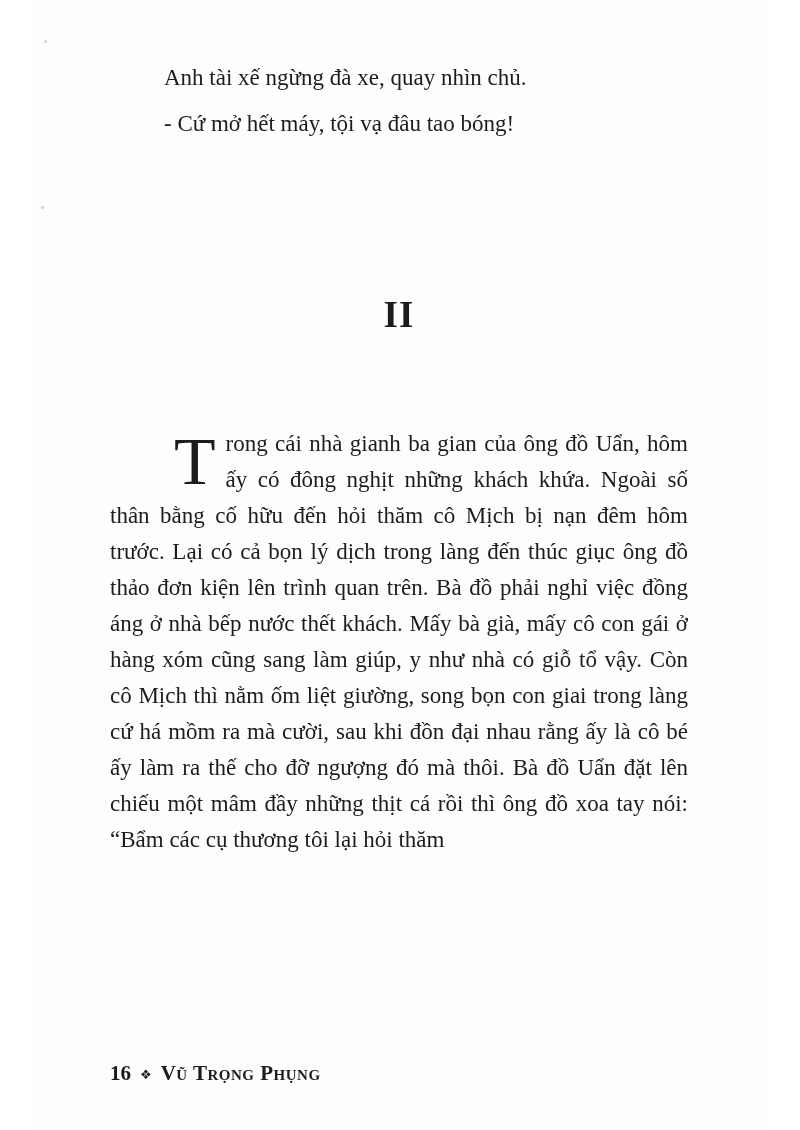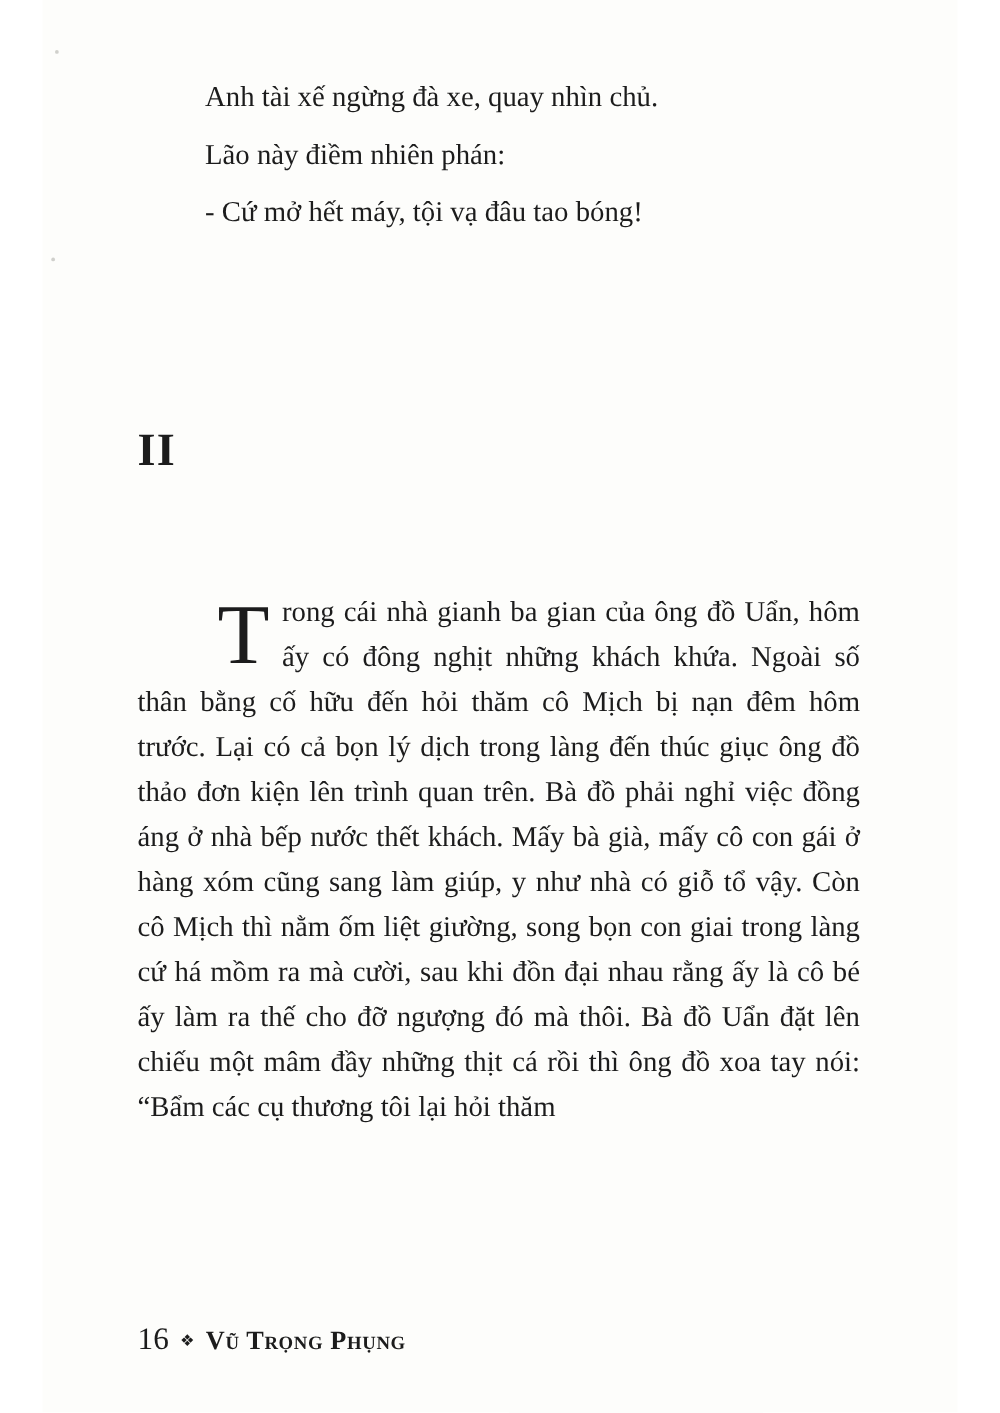--- a/index.html
+++ b/index.html
@@ -20,20 +20,21 @@
     padding: 58px 78px 0 76px;
   }
   .opening p {
     font-size: 23px;
     line-height: 40px;
     margin: 0 0 6px 0;
     text-indent: 54px;
     text-align: justify;
   }
   .chapter-heading {
+    text-align: center;
     font-weight: bold;
     font-size: 37px;
     line-height: 42px;
     letter-spacing: 1px;
     margin: 150px 0 90px 0;
   }
   .body-para {
     font-size: 23px;
     line-height: 36px;
     text-align: justify;
@@ -49,21 +50,22 @@
   .footer {
     position: absolute;
     left: 76px;
     bottom: 44px;
     display: flex;
     align-items: center;
     gap: 9px;
     font-size: 21px;
   }
   .footer .page-number {
-    font-size: 25px;
+    font-size: 21px;
+    font-weight: bold;
   }
   .footer .separator-icon {
     font-size: 13px;
     position: relative;
     top: 1px;
   }
   .footer .book-title {
     font-weight: bold;
     font-variant: small-caps;
     font-size: 21px;
@@ -81,21 +83,20 @@
 </head>
 <body>
 
 <div class="page">
 
   <span class="speck" style="left:10px; top:40px;"></span>
   <span class="speck" style="left:7px; top:206px;"></span>
 
   <div class="opening">
     <p>Anh tài xế ngừng đà xe, quay nhìn chủ.</p>
-    <p>Lão này điềm nhiên phán:</p>
     <p>- Cứ mở hết máy, tội vạ đâu tao bóng!</p>
   </div>
 
   <div class="chapter-heading">II</div>
 
   <p class="body-para">
     <span class="dropcap">T</span><span>rong cái nhà gianh ba gian của ông đồ Uẩn, hôm ấy có đông nghịt những khách khứa. Ngoài số thân bằng cố hữu đến hỏi thăm cô Mịch bị nạn đêm hôm trước. Lại có cả bọn lý dịch trong làng đến thúc giục ông đồ thảo đơn kiện lên trình quan trên. Bà đồ phải nghỉ việc đồng áng ở nhà bếp nước thết khách. Mấy bà già, mấy cô con gái ở hàng xóm cũng sang làm giúp, y như nhà có giỗ tổ vậy. Còn cô Mịch thì nằm ốm liệt giường, song bọn con giai trong làng cứ há mồm ra mà cười, sau khi đồn đại nhau rằng ấy là cô bé ấy làm ra thế cho đỡ ngượng đó mà thôi. Bà đồ Uẩn đặt lên chiếu một mâm đầy những thịt cá rồi thì ông đồ xoa tay nói: “Bẩm các cụ thương tôi lại hỏi thăm</span>
   </p>
 
   <div class="footer">

